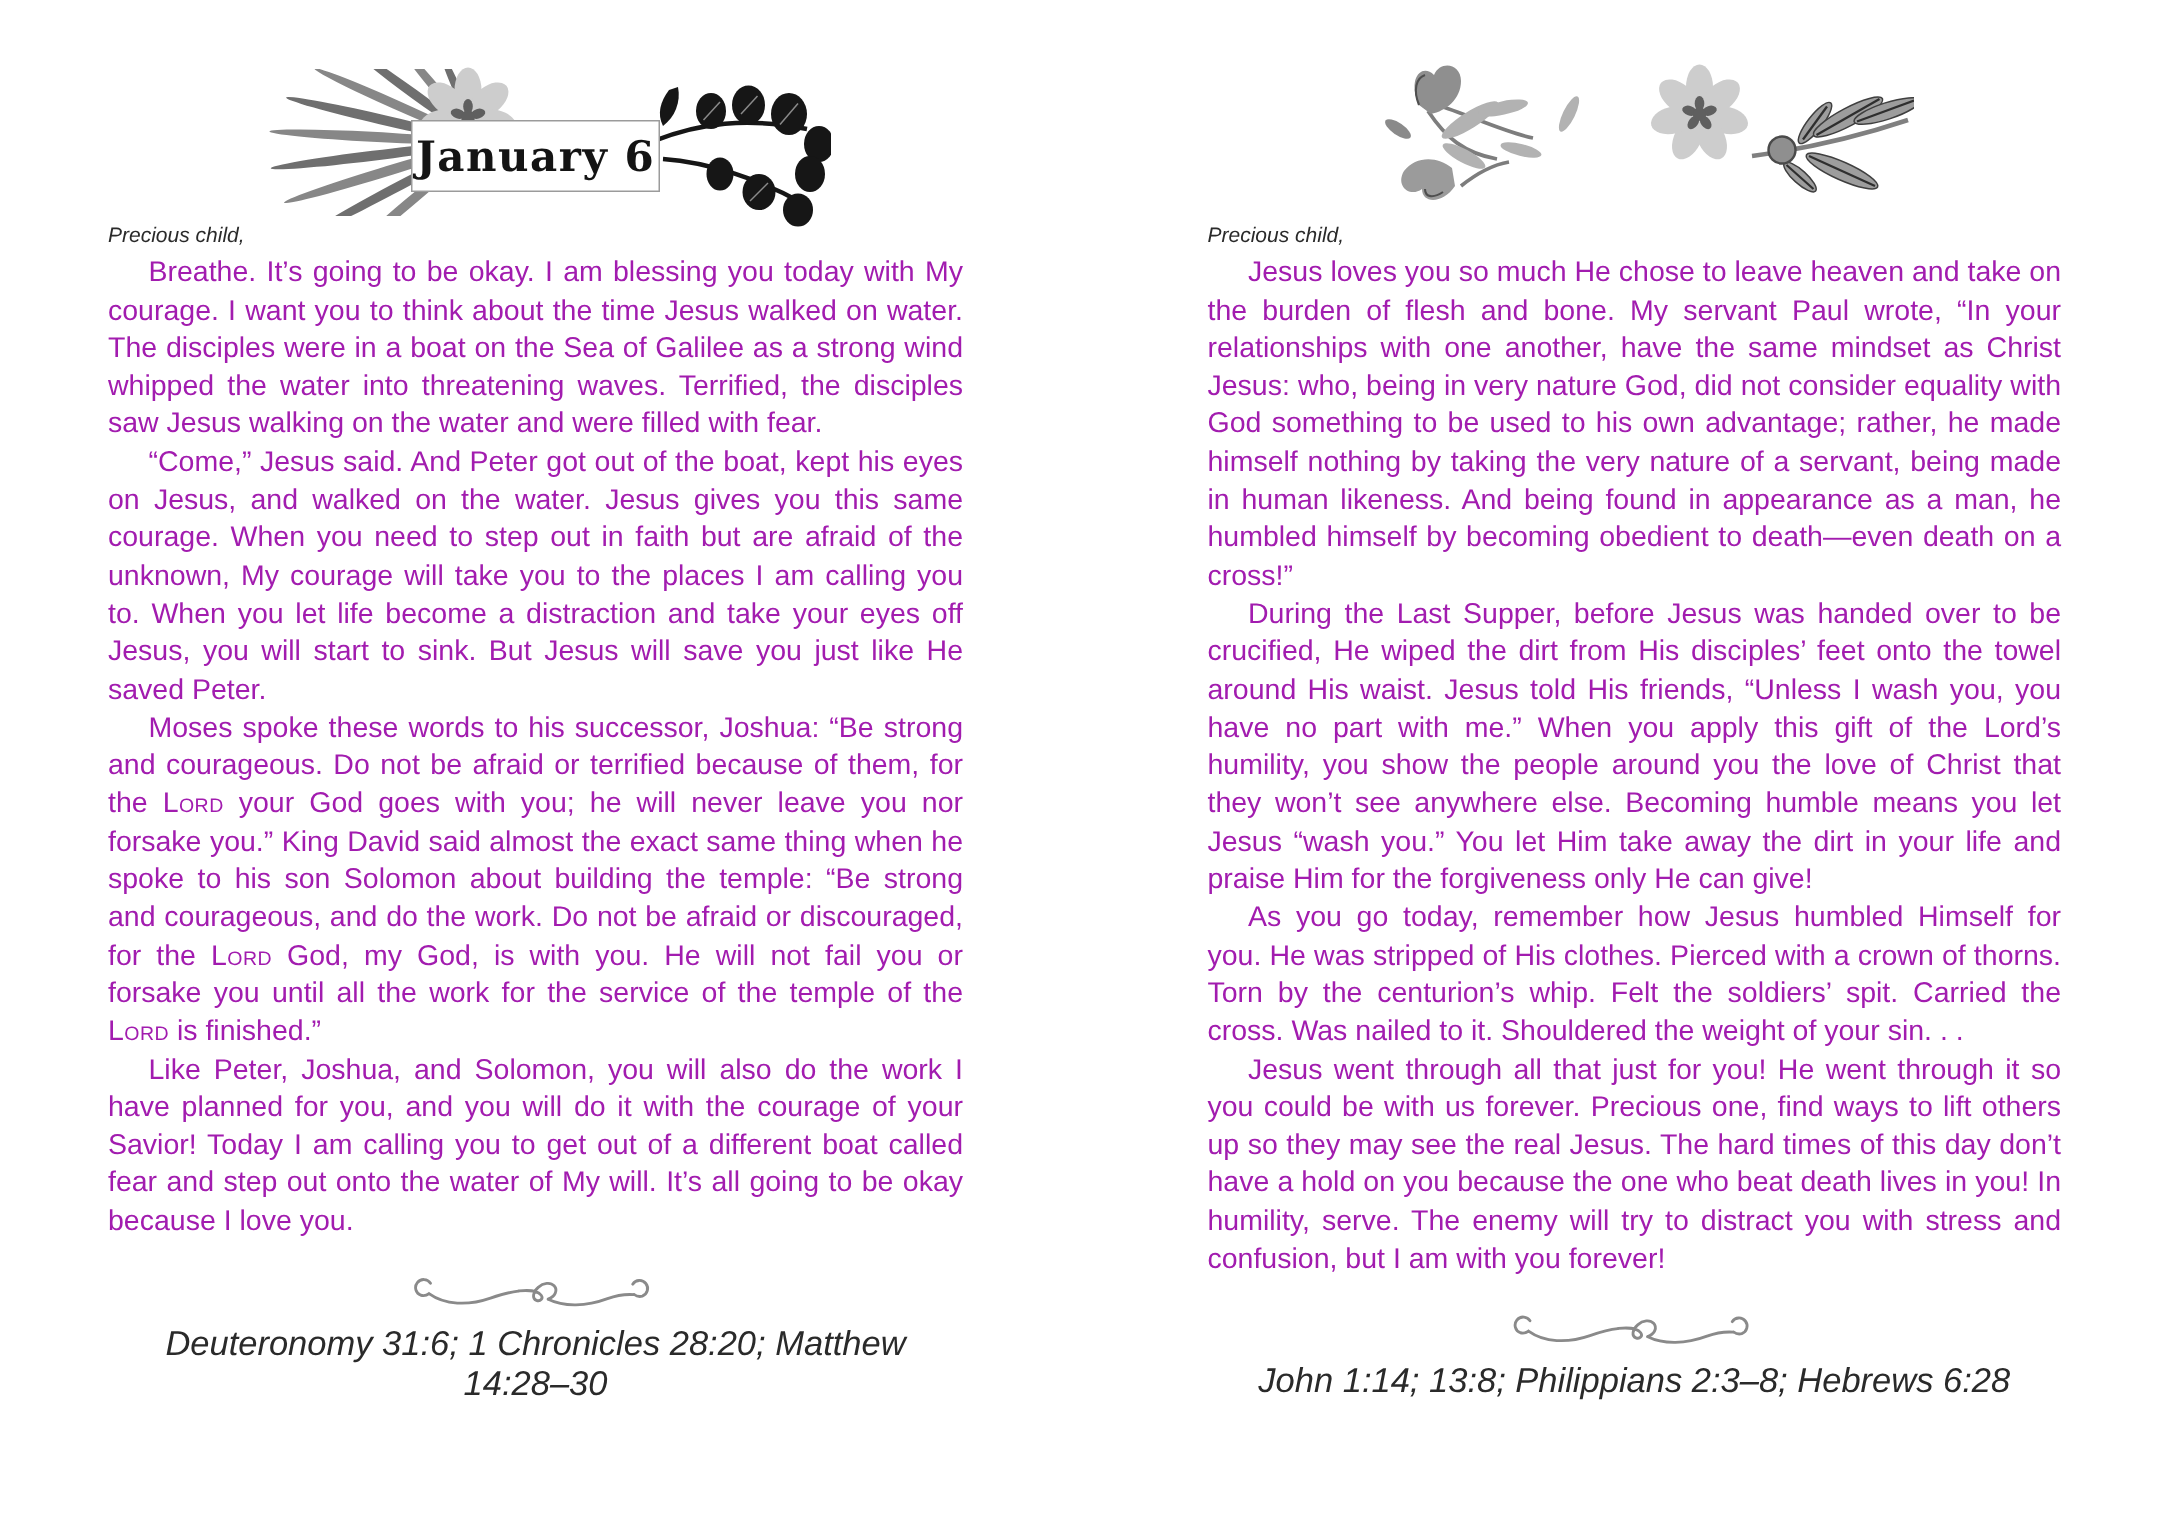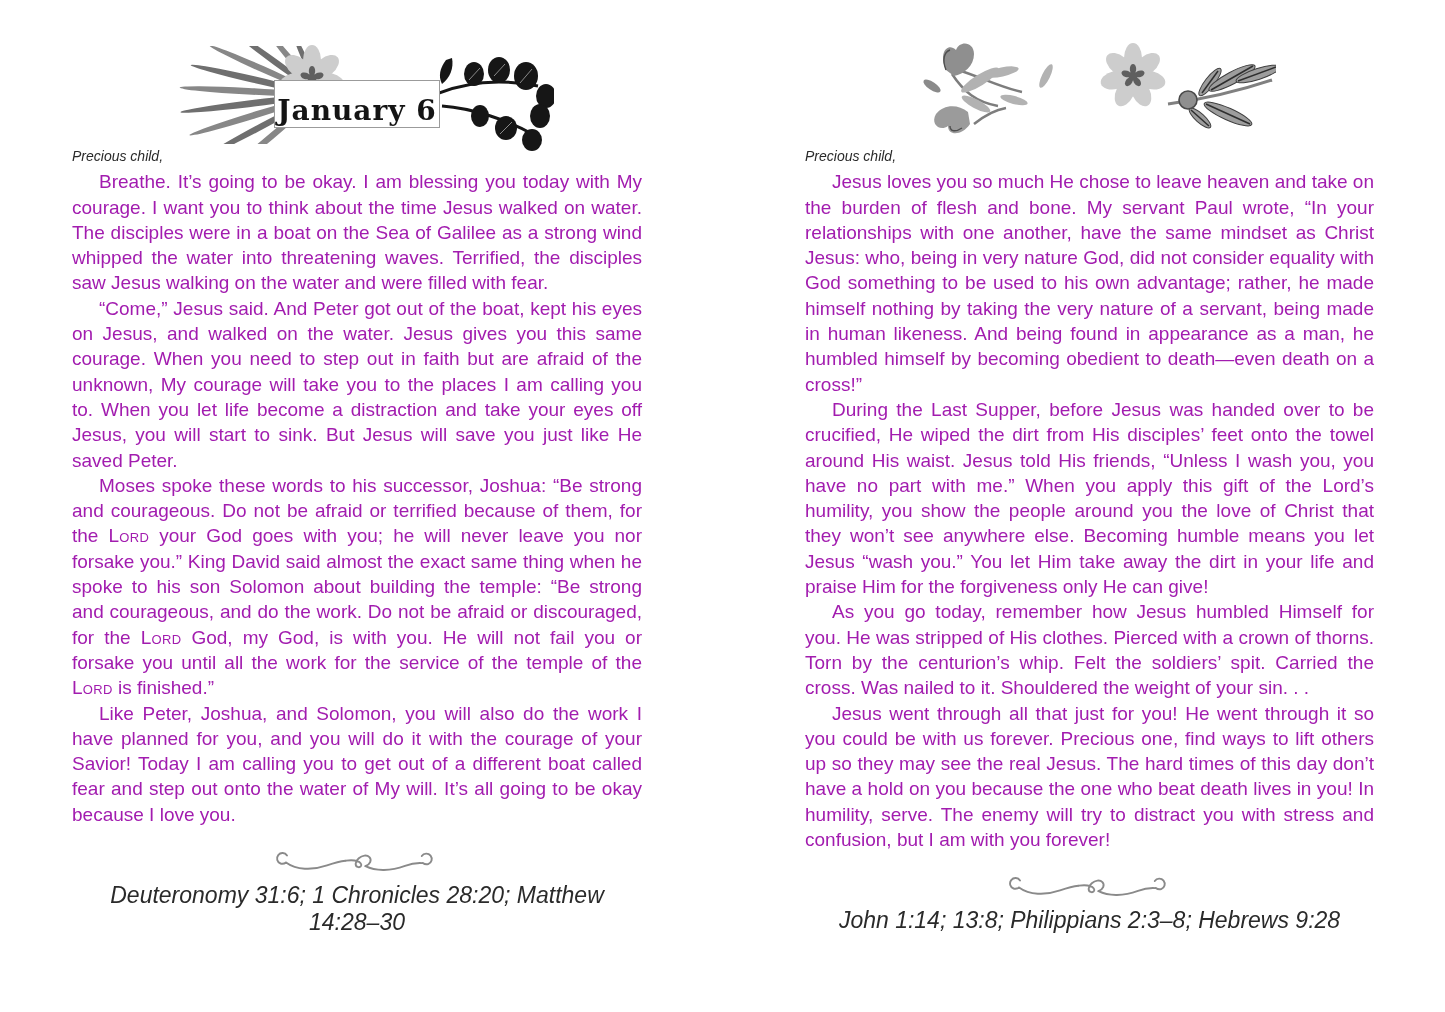--- a/index.html
+++ b/index.html
@@ -15,21 +15,21 @@
   .page.left  { padding: 36px 80px 0 72px; }
   .page.right { padding: 36px 70px 0 83px; }
 
   
   .day-header { position: relative; height: 108px; margin-bottom: 0; }
   .date-box {
     position: absolute; left: 50%; top: 44px; transform: translateX(-50%);
     width: 164px; height: 46px;
     background: #ffffff;
     border: 1.5px solid #9b9b9b;
-    display: flex; align-items: flex-end; justify-content: center;
+    display: flex; align-items: center; justify-content: center;
     z-index: 2;
   }
   .date-label {
     font-family: "DejaVu Serif", serif;
     font-weight: 700;
     font-size: 28px;
     letter-spacing: 1px;
     color: #141414;
     white-space: nowrap;
   }
@@ -219,16 +219,16 @@
     <div class="body-text">
         <p class="body-para">Jesus loves you so much He chose to leave heaven and take on the burden of flesh and bone. My servant Paul wrote, “In your relationships with one another, have the same mindset as Christ Jesus: who, being in very nature God, did not consider equality with God something to be used to his own advantage; rather, he made himself nothing by taking the very nature of a servant, being made in human likeness. And being found in appearance as a man, he humbled himself by becoming obedient to death—even death on a cross!”</p>
         <p class="body-para">During the Last Supper, before Jesus was handed over to be crucified, He wiped the dirt from His disciples’ feet onto the towel around His waist. Jesus told His friends, “Unless I wash you, you have no part with me.” When you apply this gift of the Lord’s humility, you show the people around you the love of Christ that they won’t see anywhere else. Becoming humble means you let Jesus “wash you.” You let Him take away the dirt in your life and praise Him for the forgiveness only He can give!</p>
         <p class="body-para">As you go today, remember how Jesus humbled Himself for you. He was stripped of His clothes. Pierced with a crown of thorns. Torn by the centurion’s whip. Felt the soldiers’ spit. Carried the cross. Was nailed to it. Shouldered the weight of your sin. . .</p>
         <p class="body-para">Jesus went through all that just for you! He went through it so you could be with us forever. Precious one, find ways to lift others up so they may see the real Jesus. The hard times of this day don’t have a hold on you because the one who beat death lives in you! In humility, serve. The enemy will try to distract you with stress and confusion, but I am with you forever!</p>
       </div>
 
     <svg class="flourish" viewBox="0 0 186 34">
       <use href="#def-flourish"></use>
     </svg>
-    <p class="reference">John 1:14; 13:8; Philippians 2:3–8; Hebrews 9:28</p>
+    <p class="reference">John 1:14; 13:8; Philippians 2:3–8; Hebrews 6:28</p>
   </section>
 
 </div>
 
 </body></html>

